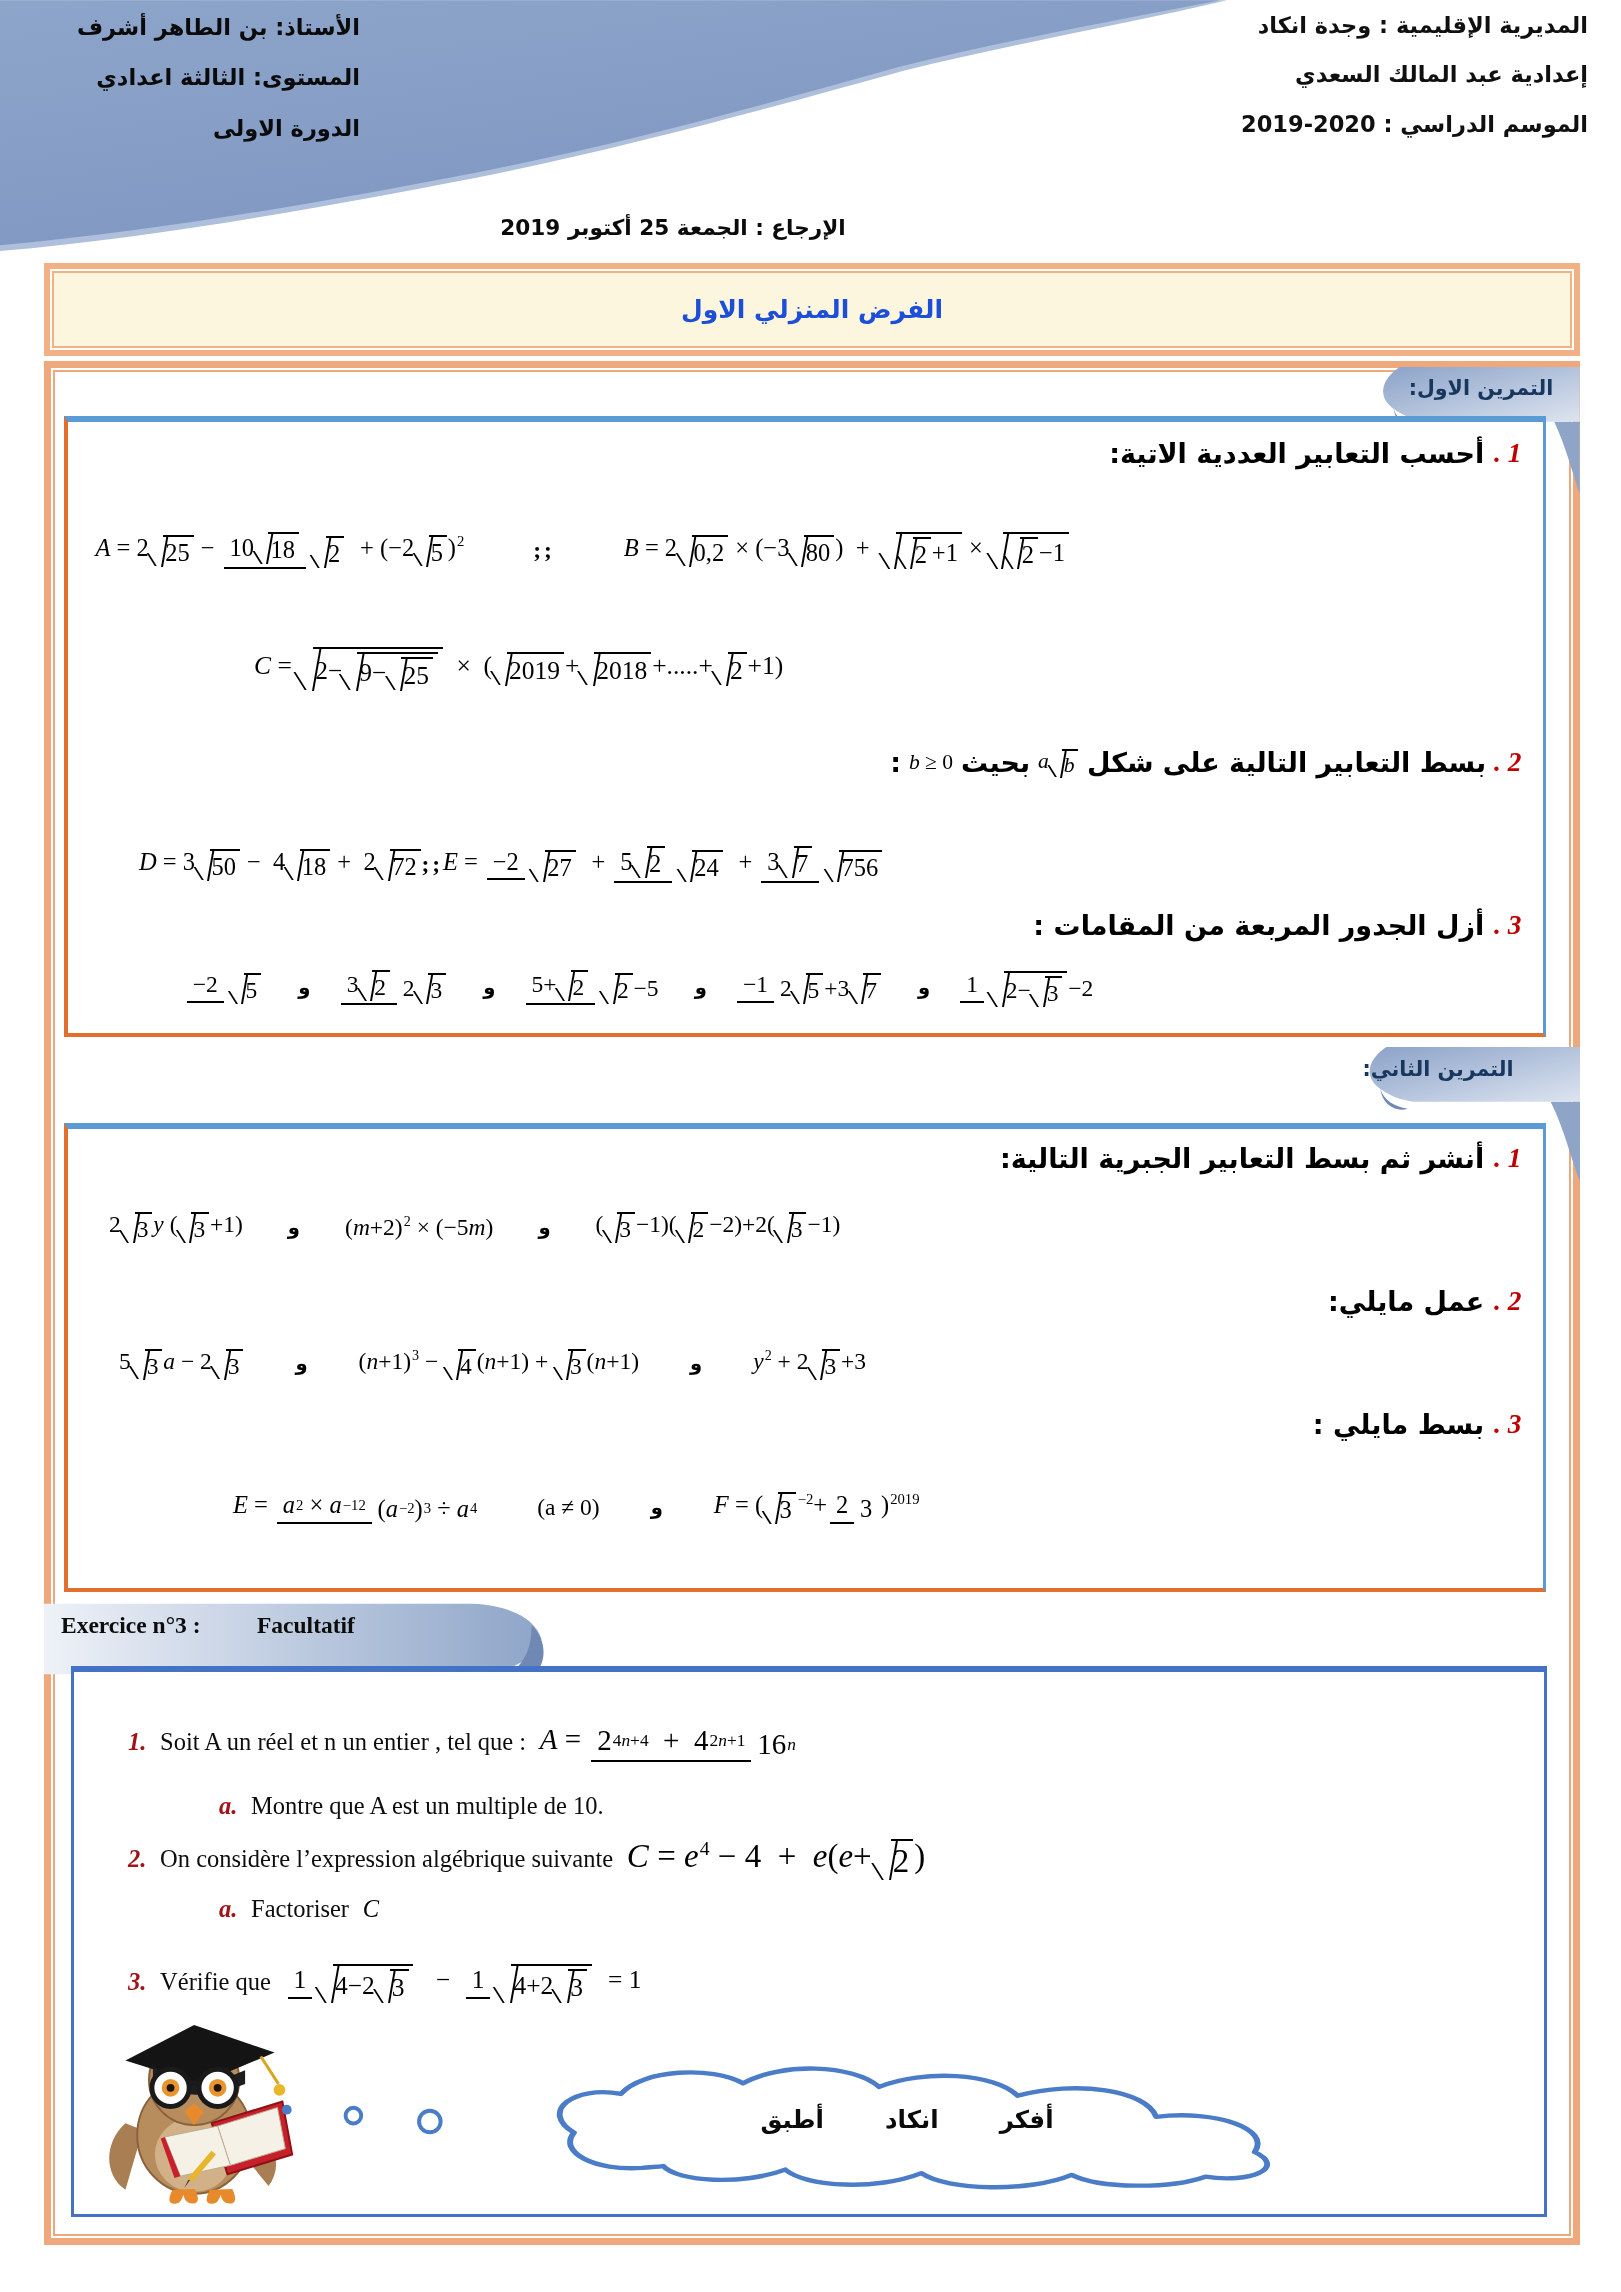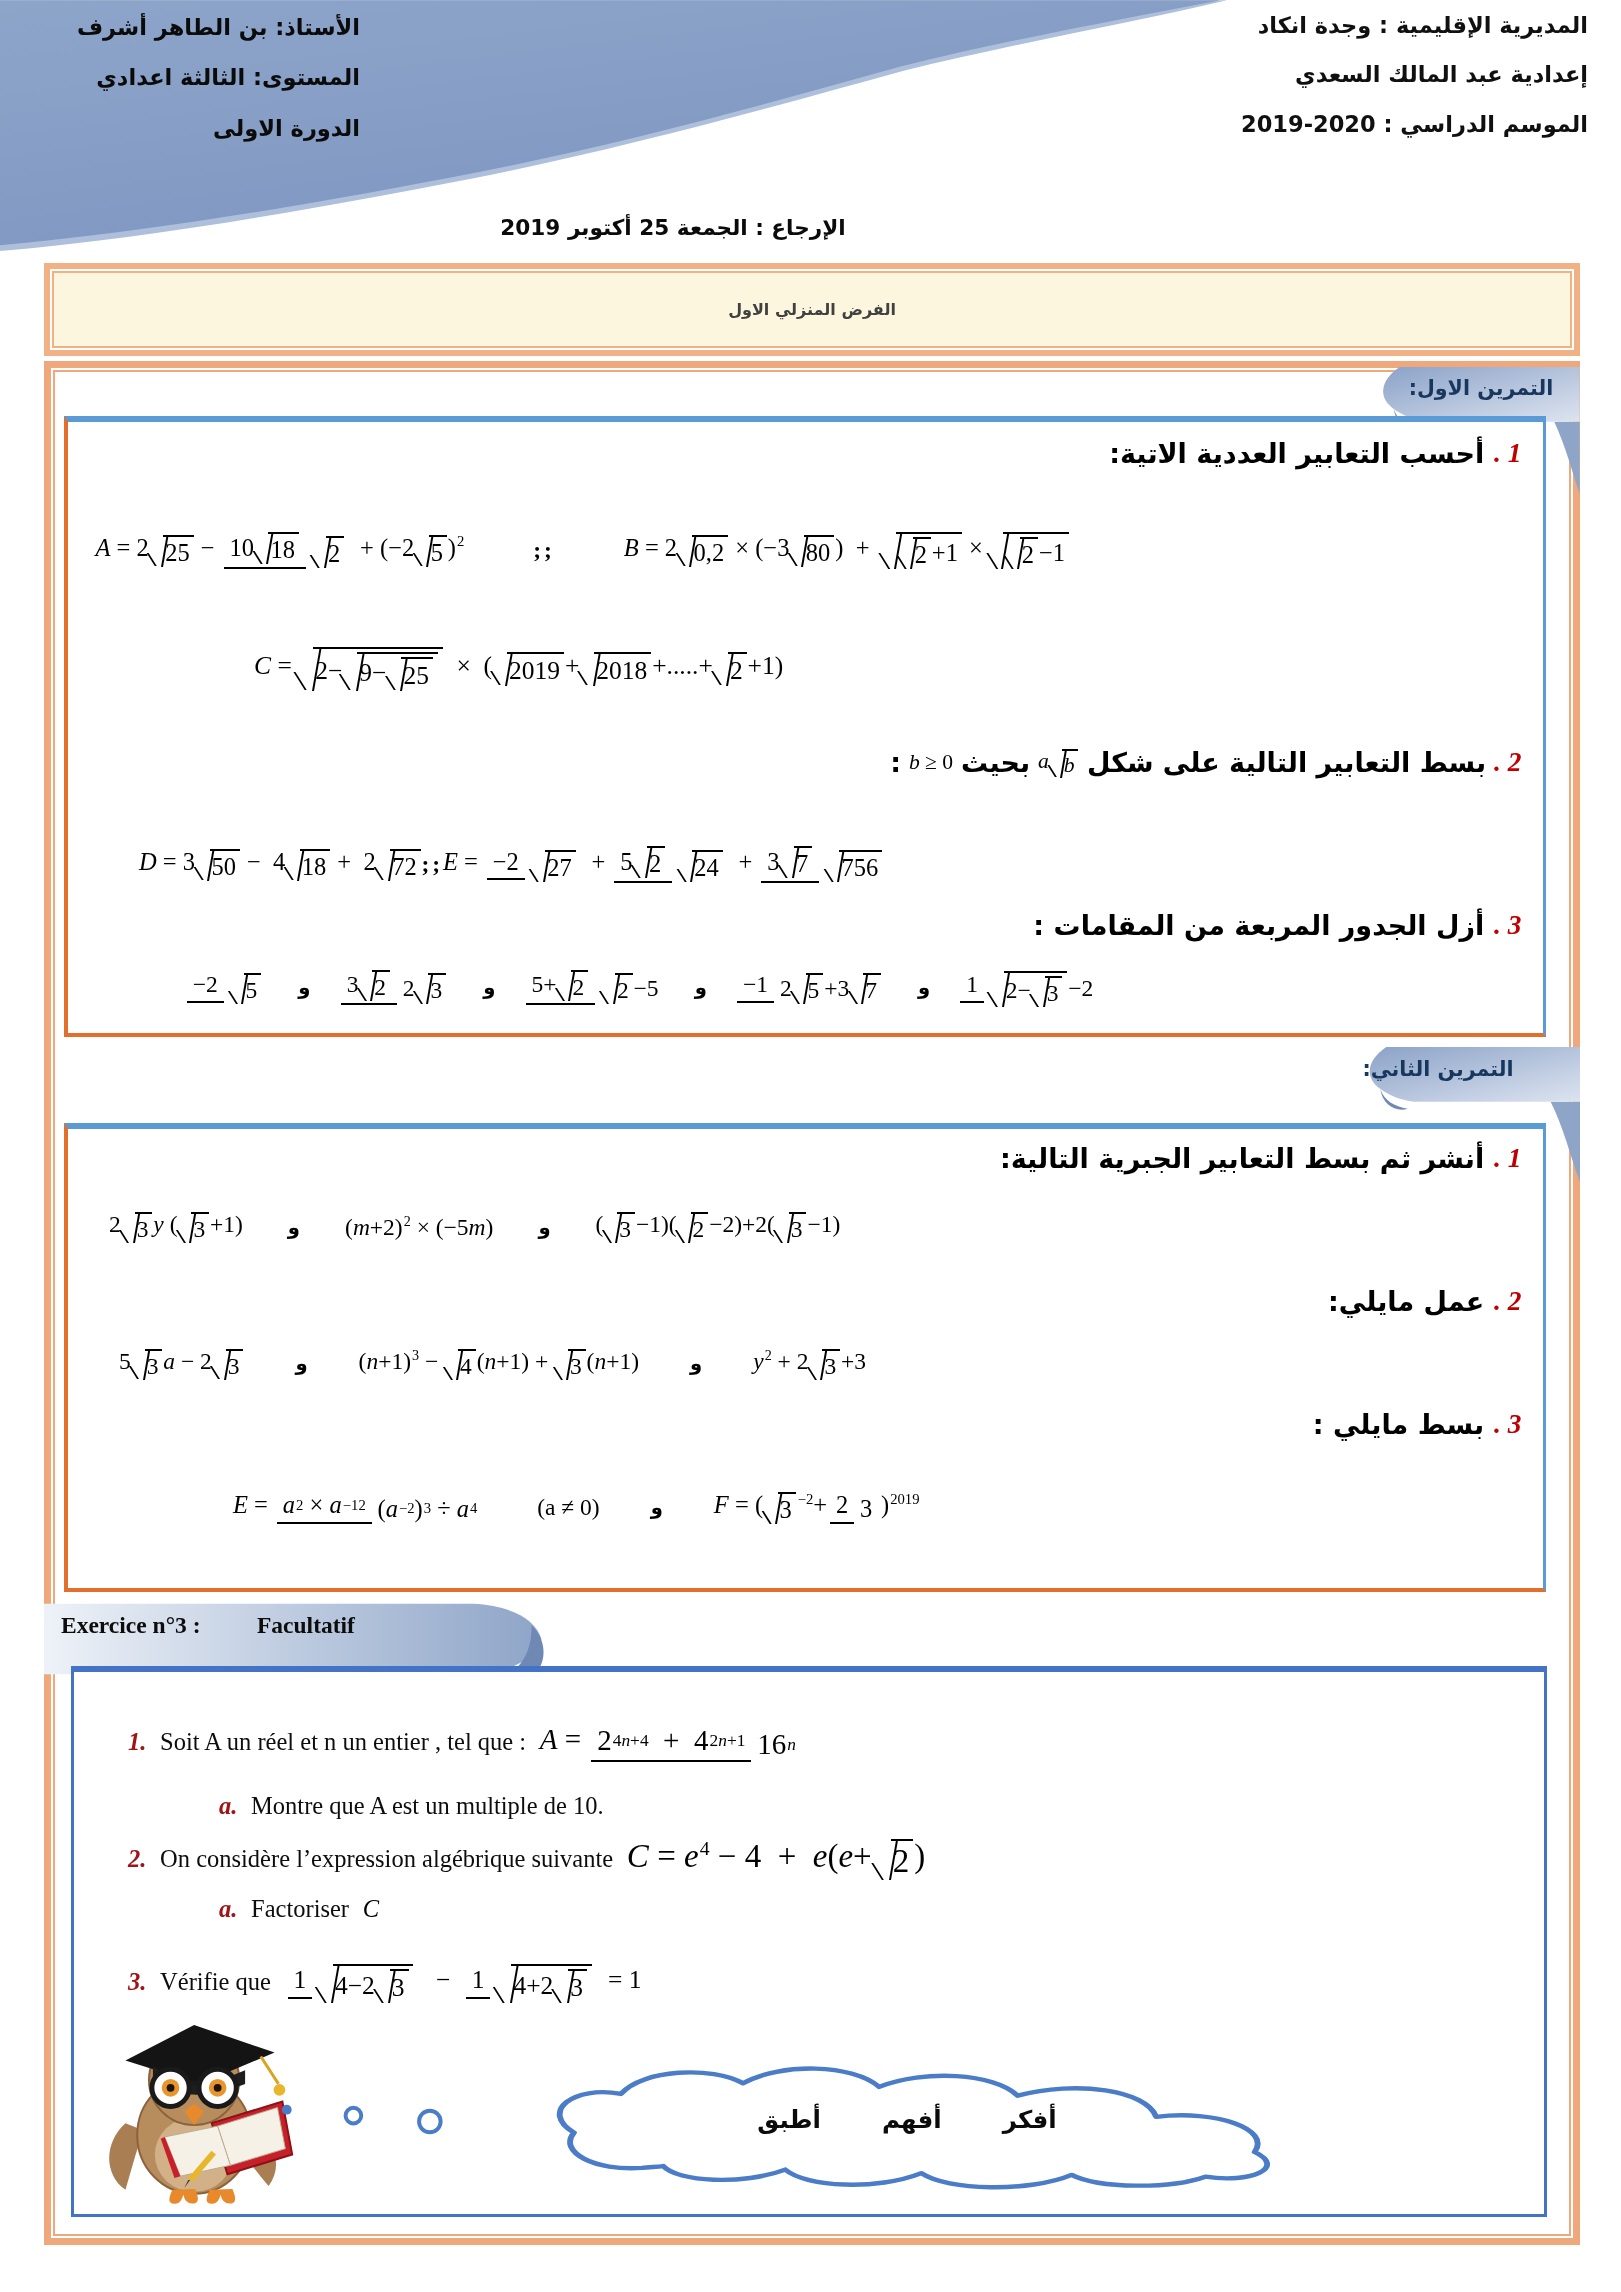--- a/index.html
+++ b/index.html
@@ -16,21 +16,21 @@
               font-weight:bold; font-size:22.5px; color:#101010; }
   .hdr-right div{ margin-bottom:23.5px; }
   .due-date{ position:absolute; left:370px; top:215px; width:606px; text-align:center;
              font-weight:bold; font-size:21.6px; color:#0b0b0b; }
 
   
   .title-box{ position:absolute; left:44px; top:263px; width:1536px; height:93px;
               border:6.9px solid #f2b185; }
   .title-inner{ position:absolute; inset:2px; border:2px solid #f2b185; background:#fdf6de;
                 display:flex; align-items:center; justify-content:center;
-                font-size:16px; font-weight:bold; color:#404040; }
+                font-size:25px; font-weight:bold; color:#1d4ed8; }
 
   
   .frame{ position:absolute; left:44px; top:361px; width:1536px; height:1884px;
           border:7.8px solid #efa87c; }
   .frame::after{ content:''; position:absolute; inset:2px; border:2px solid #efa87c; }
 
   
   .ribbon-text{ position:absolute; color:#17375e; font-weight:bold; font-size:20.6px;
                 text-align:center; }
   .ex3-ribbon-text{ position:absolute; font-family:"Liberation Serif",serif; font-weight:bold;
@@ -689,19 +689,19 @@
       <circle cx="12" cy="18" r="5" fill="#4a7cc7"></circle>
       <circle cx="80" cy="24" r="8" fill="#fff" stroke="#4a7cc7" stroke-width="4"></circle>
       <circle cx="158" cy="30" r="11" fill="#fff" stroke="#4a7cc7" stroke-width="4"></circle>
     </svg>
 
     <svg style="position:absolute;left:392px;top:392px;" width="892" height="132" viewBox="0 0 760 150" preserveAspectRatio="none">
       <path d="M150,118 C110,122 78,100 92,78 C62,54 92,24 132,34 C150,6 210,2 236,22 C268,-2 330,0 352,26 C390,6 450,10 470,36 C520,18 580,30 588,60 C640,52 686,74 672,100 C700,118 668,136 630,128 C600,142 540,142 516,126 C480,146 410,144 388,124 C350,144 290,140 272,120 C236,138 180,134 168,116 C162,117 156,117 150,118 Z" fill="#fff" stroke="#4a7cc7" stroke-width="5" stroke-linejoin="round"></path>
     </svg>
     <div class="cloud-words" style="left:627px;top:433px;width:412px;">
       <span>أفكر</span>
-      <span>أفهم</span>
+      <span>انكاد</span>
       <span>أطبق</span>
     </div>
   </div>
 
 </div>
 
 
 </body></html>

